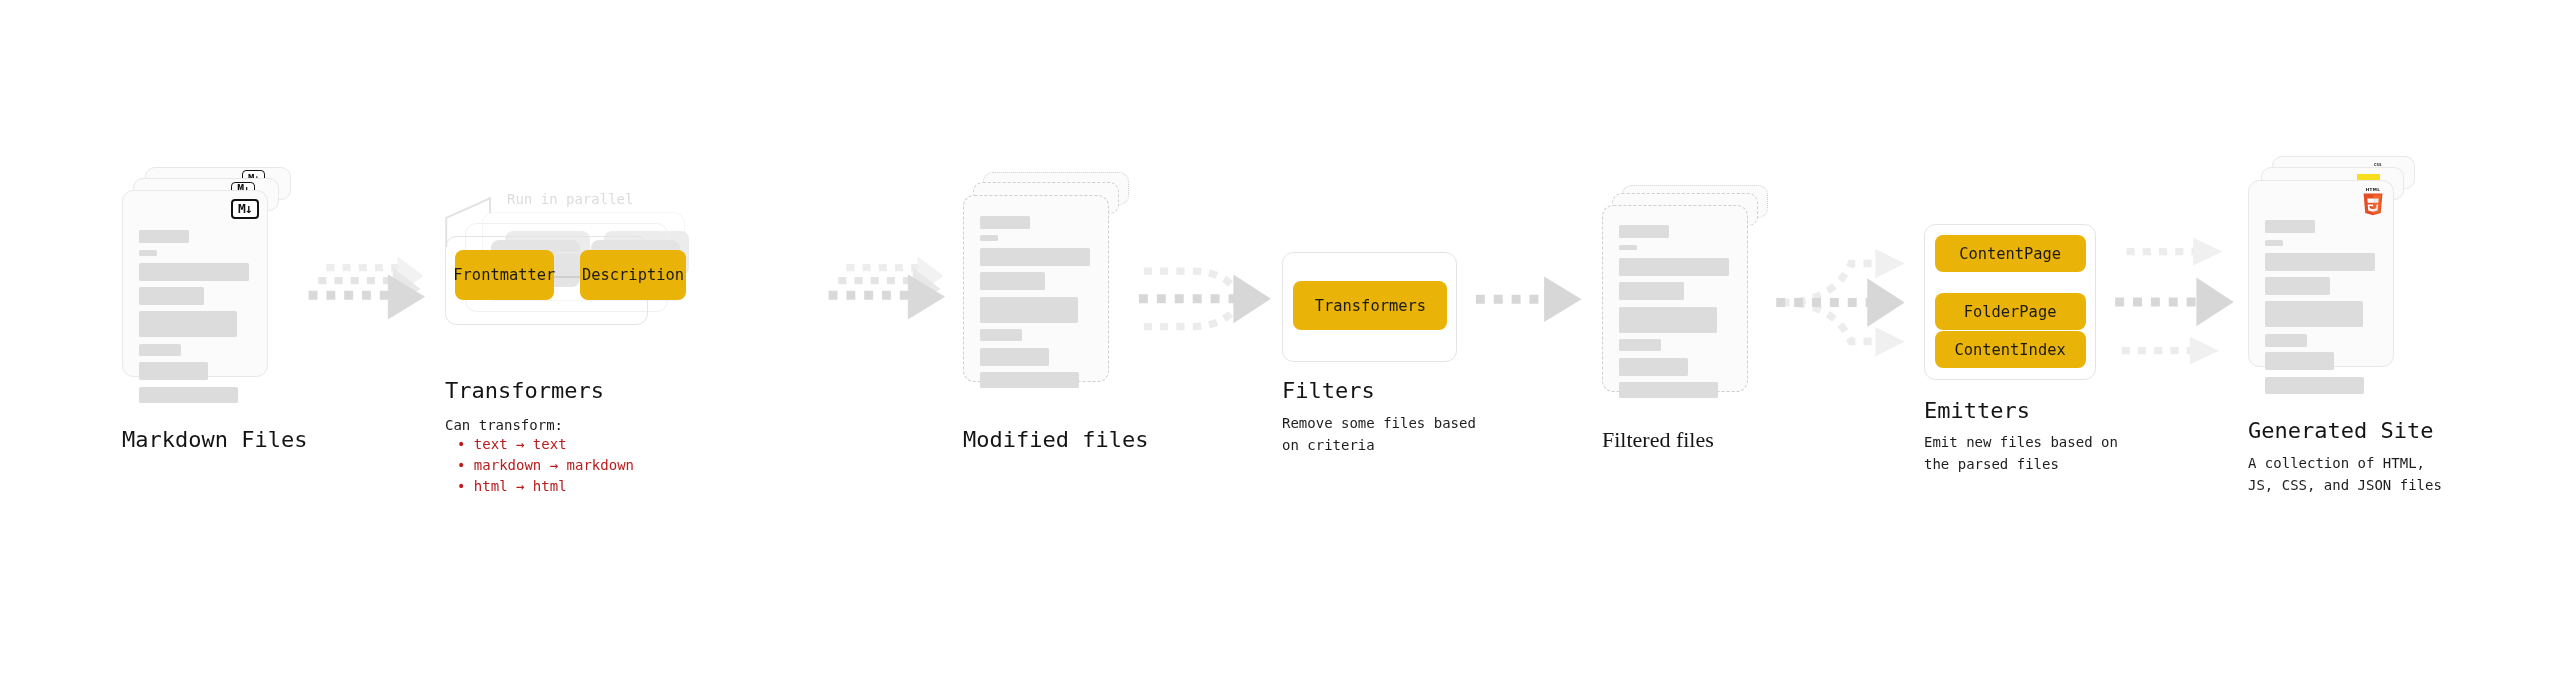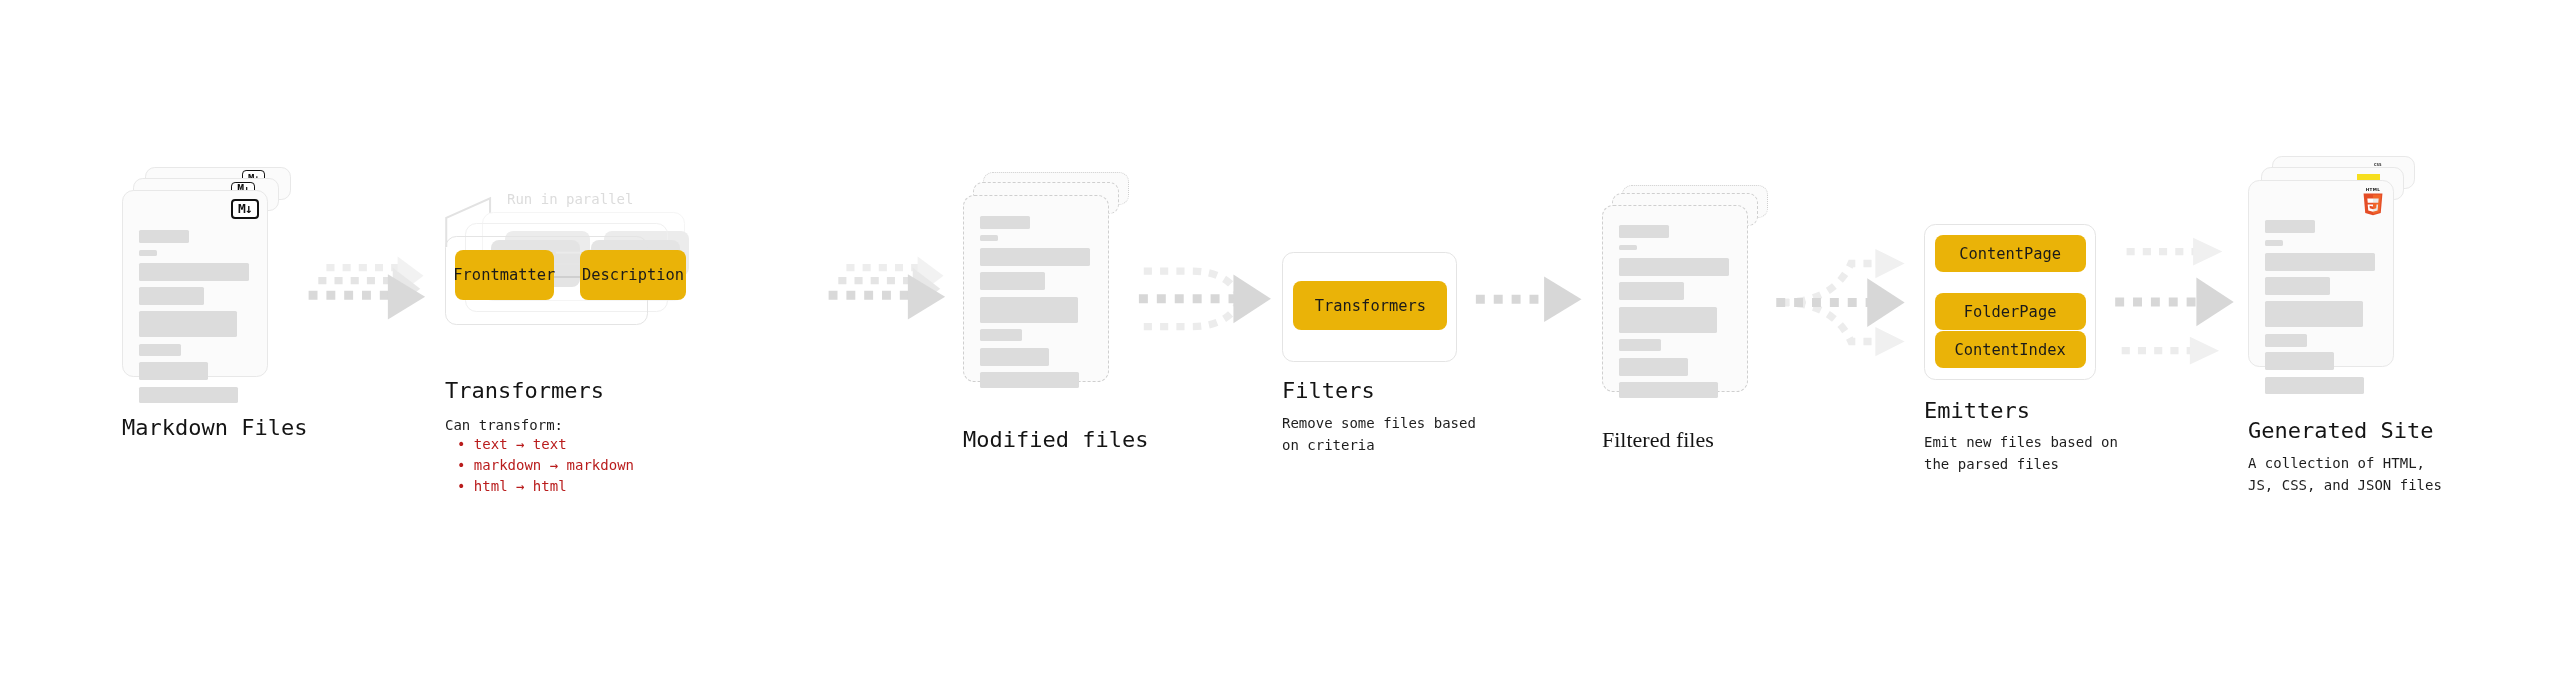--- a/index.html
+++ b/index.html
@@ -123,21 +123,21 @@
       <div class="skel" style="left:16.3px; top:59px;  width:18px;  height:5.7px;"></div>
       <div class="skel" style="left:16.3px; top:72px;  width:110px; height:18px;"></div>
       <div class="skel" style="left:16.3px; top:96px; width:65px;  height:18px;"></div>
       <div class="skel" style="left:16.3px; top:120px; width:98px; height:26px;"></div>
       <div class="skel" style="left:16.3px; top:153px; width:42px;  height:12.2px;"></div>
       <div class="skel" style="left:16.3px; top:171px; width:69px;  height:18px;"></div>
       <div class="skel" style="left:16.3px; top:196px; width:99px; height:16.3px;"></div>
     </div>
   </div>
 
-  <div class="title" style="left:122px; top:415px;">Markdown Files</div>
+  <div class="title" style="left:122px; top:427px;">Markdown Files</div>
 
   <svg class="abs" width="154" height="89" style="left:302px; top:258px;" viewBox="0 0 190 110">
     <g stroke="#ededed" stroke-width="9" stroke-dasharray="10 10" fill="none">
       <line x1="30" y1="12" x2="128" y2="12"></line>
     </g>
     <polygon points="118,-2 150,22 118,46" fill="#f2f2f2"></polygon>
     <g stroke="#e4e4e4" stroke-width="9" stroke-dasharray="10 10" fill="none">
       <line x1="20" y1="28" x2="122" y2="28"></line>
     </g>
     <polygon points="112,12 146,38 112,64" fill="#e8e8e8"></polygon>

